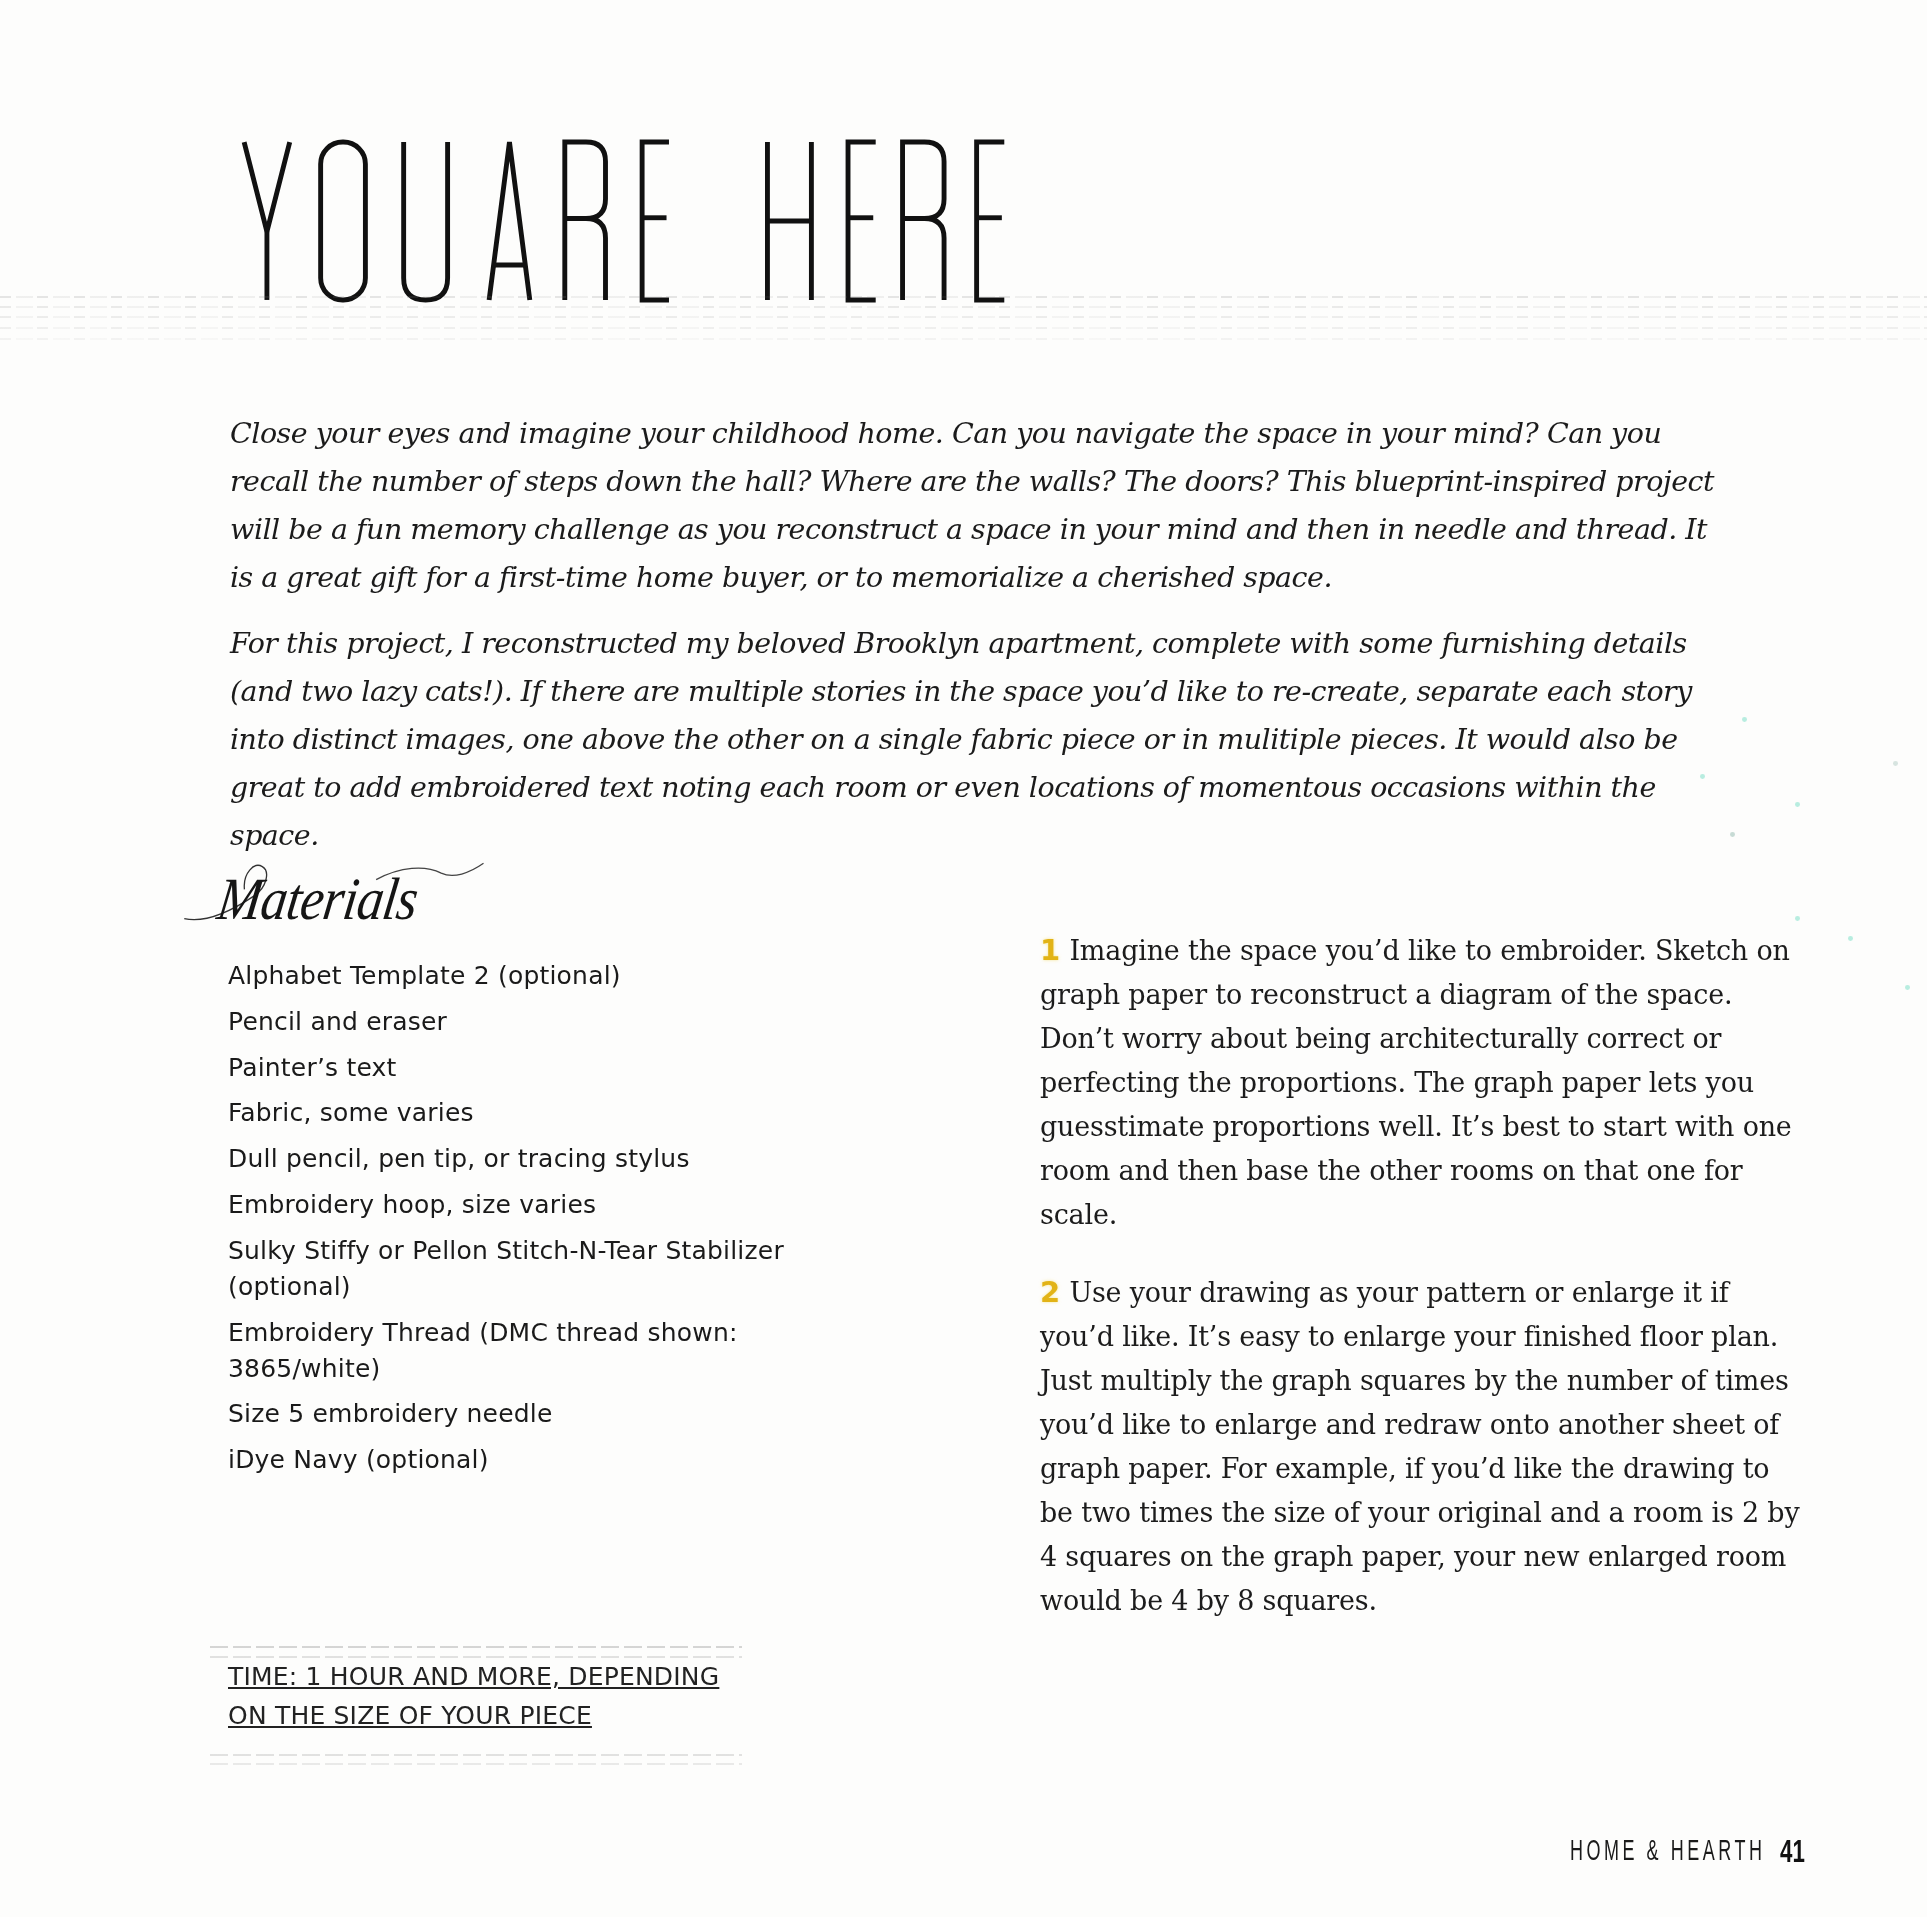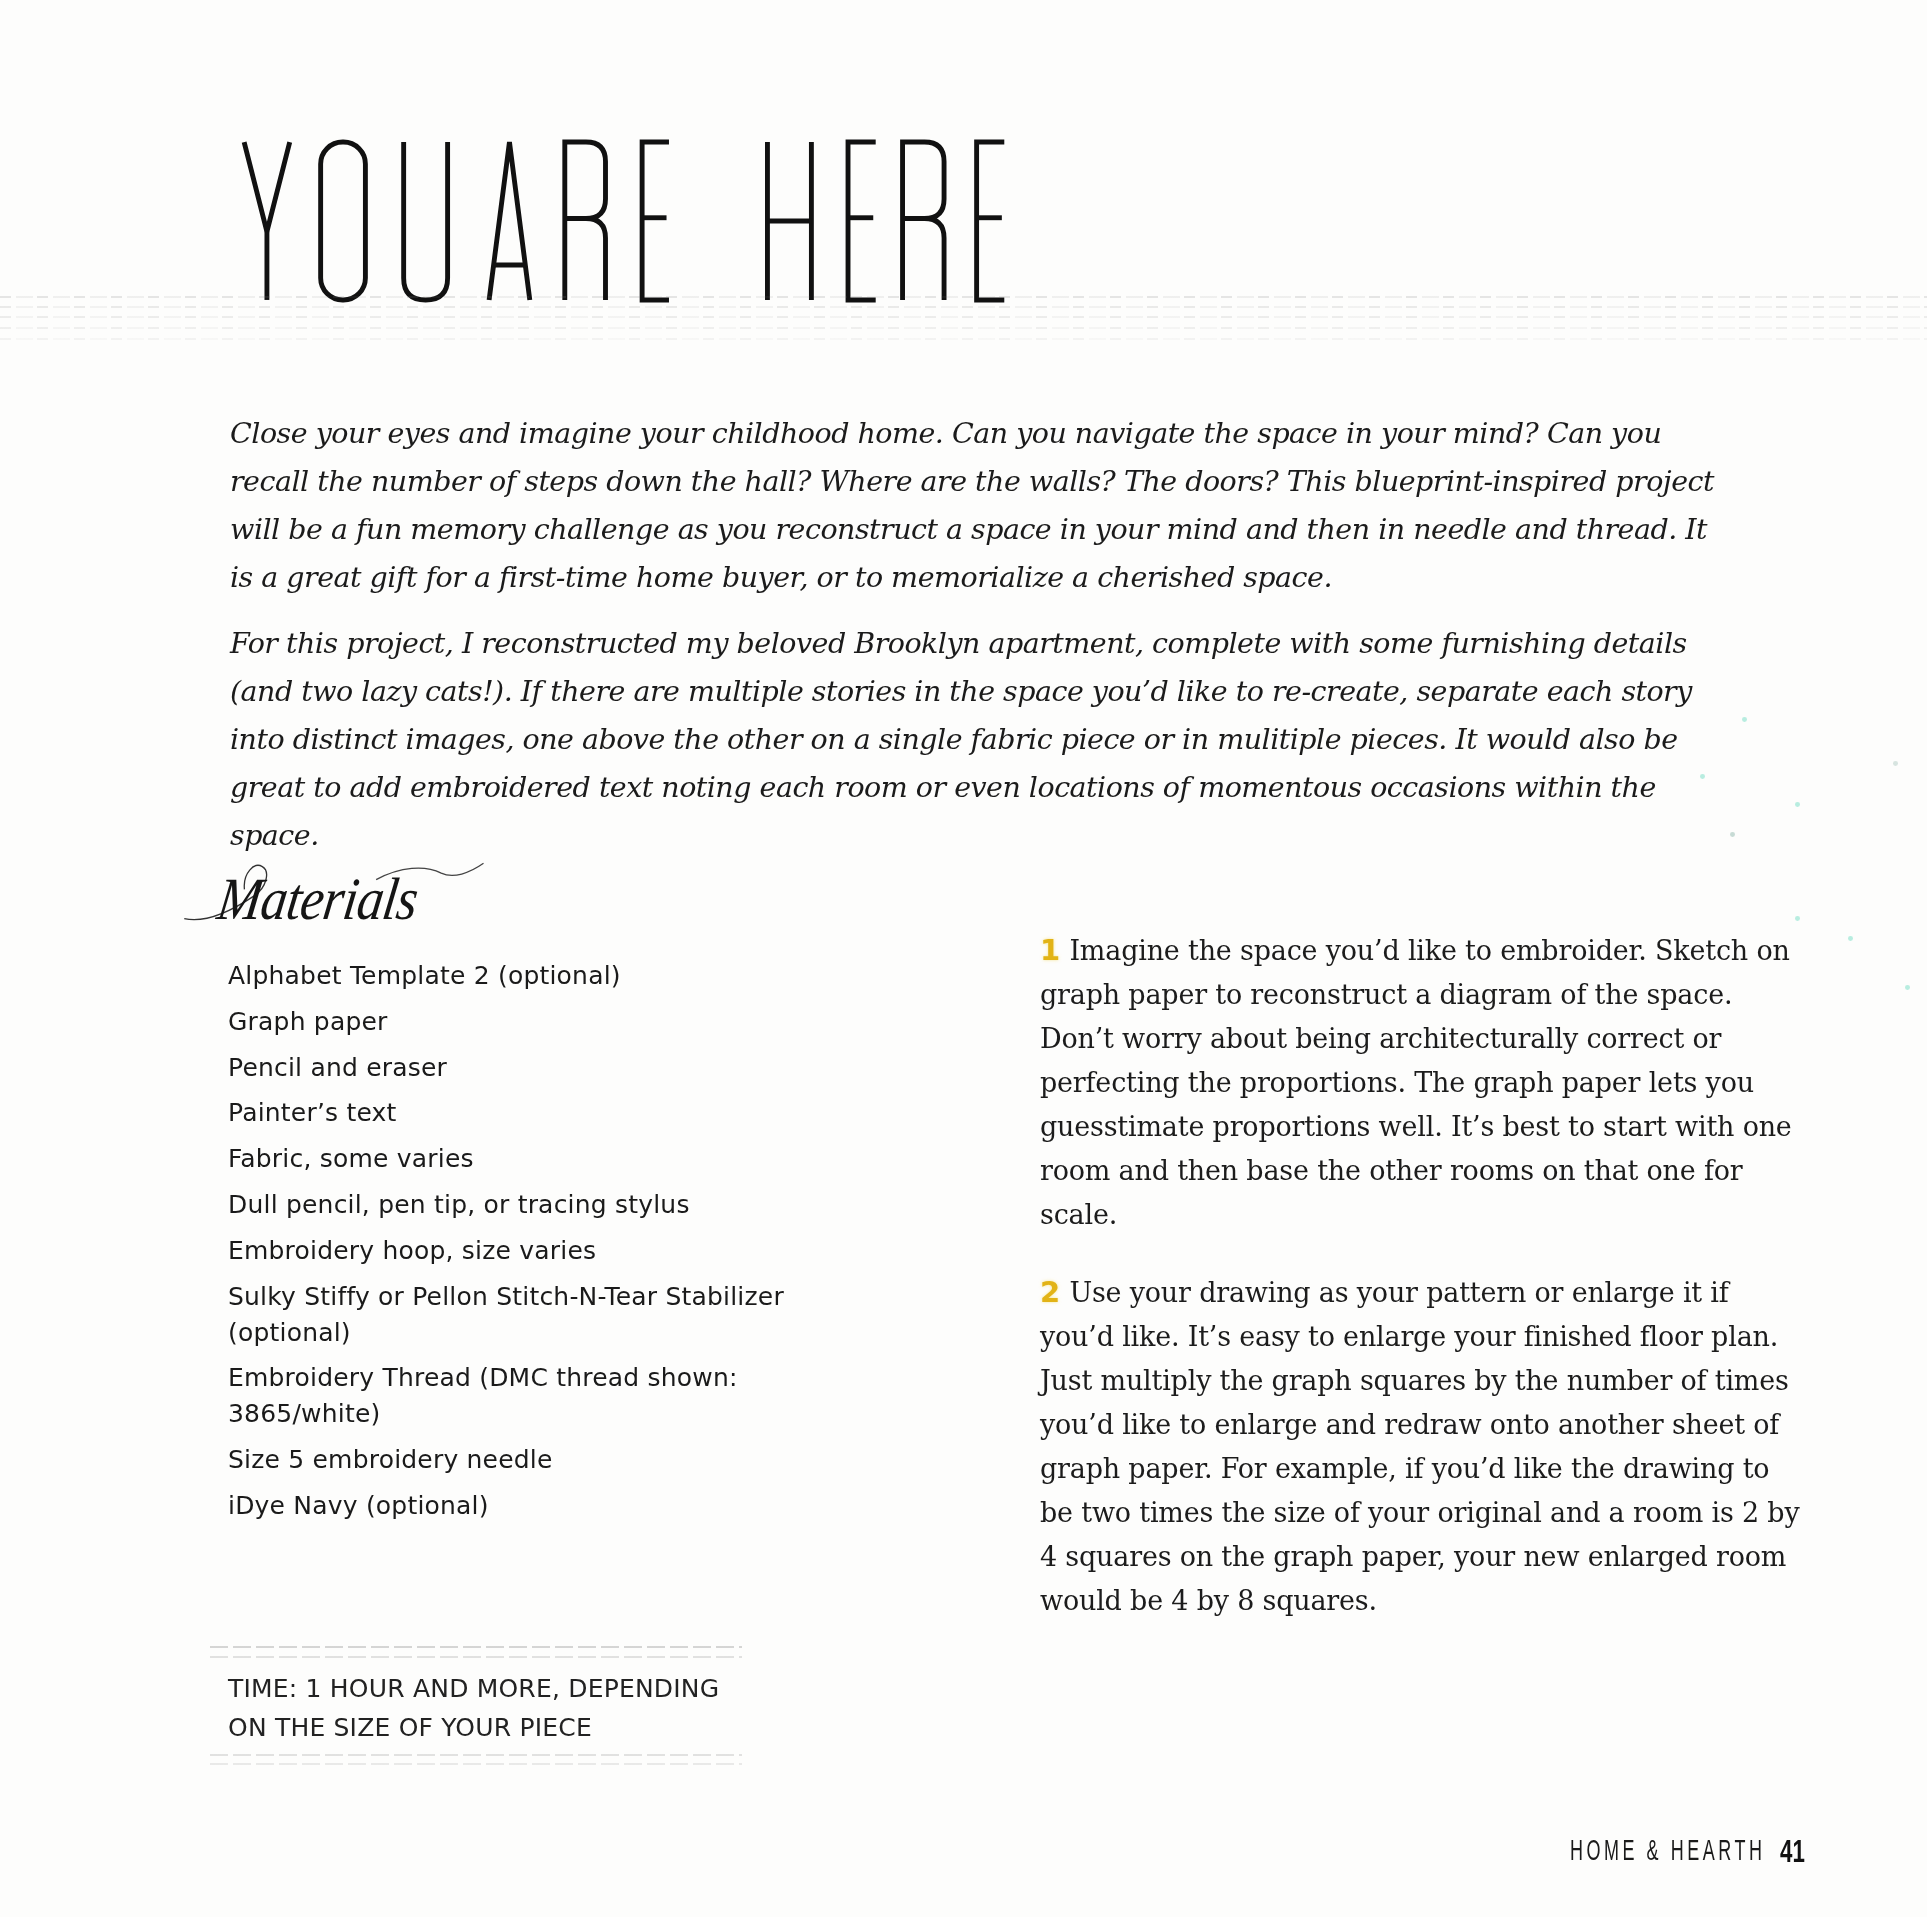--- a/index.html
+++ b/index.html
@@ -73,26 +73,27 @@
 
   
   #time-box { left: 186px; top: 1638px; width: 580px; height: 130px; }
   #time-box .rule {
     position: absolute; left: 24.4px; right: 24.4px; height: 1.6px;
     background: repeating-linear-gradient(90deg,
       rgba(110,110,110,0.28) 0 18px,
       rgba(255,255,255,0) 18px 23px);
   }
   #time-text {
-    position: absolute; left: 42px; top: 31px; width: 537px;
+    position: absolute; left: 42px; top: 19px; width: 537px;
     font-family: "DejaVu Sans", "Liberation Sans", sans-serif;
     font-size: 25px; line-height: 39px;
     letter-spacing: 0.2px;
     color: #222;
     text-transform: uppercase;
+    text-decoration: underline;
   }
 
   
   #steps { left: 1040px; top: 928px; width: 765px; }
   .step {
     font-family: "DejaVu Serif", "Liberation Serif", serif;
     font-size: 27px;
     line-height: 44px;
     letter-spacing: -0.2px;
     color: #1c1c1c;
@@ -186,21 +187,20 @@
 <div id="materials-heading" class="abs">
   <svg width="309" height="98" viewBox="0 0 380 120">
     <path d="M4,78 C30,84 60,70 90,50 C105,40 110,20 100,14 C90,8 76,22 78,42" stroke="#333" stroke-width="1.6" fill="none"></path>
     <path d="M240,30 C270,14 300,12 320,22 C335,29 355,22 372,10" stroke="#444" stroke-width="1.6" fill="none"></path>
   </svg>
   <span class="label">Materials</span>
 </div>
 
 <ul id="materials-list" class="abs">
   <li>Alphabet Template 2 (optional)</li>
-  <li>Graph paper</li>
   <li>Pencil and eraser</li>
   <li>Painter’s text</li>
   <li>Fabric, some varies</li>
   <li>Dull pencil, pen tip, or tracing stylus</li>
   <li>Embroidery hoop, size varies</li>
   <li>Sulky Stiffy or Pellon Stitch-N-Tear Stabilizer (optional)</li>
   <li>Embroidery Thread (DMC thread shown: 3865/white)</li>
   <li>Size 5 embroidery needle</li>
   <li>iDye Navy (optional)</li>
 </ul>

